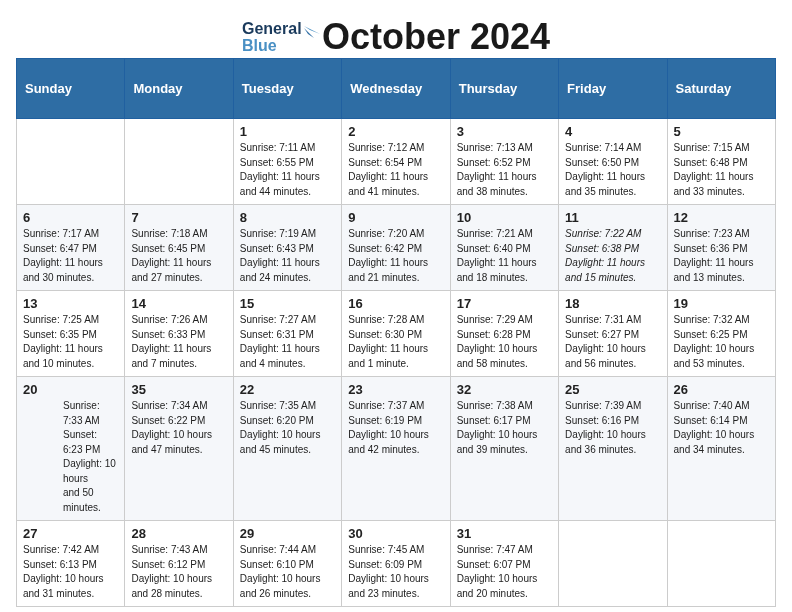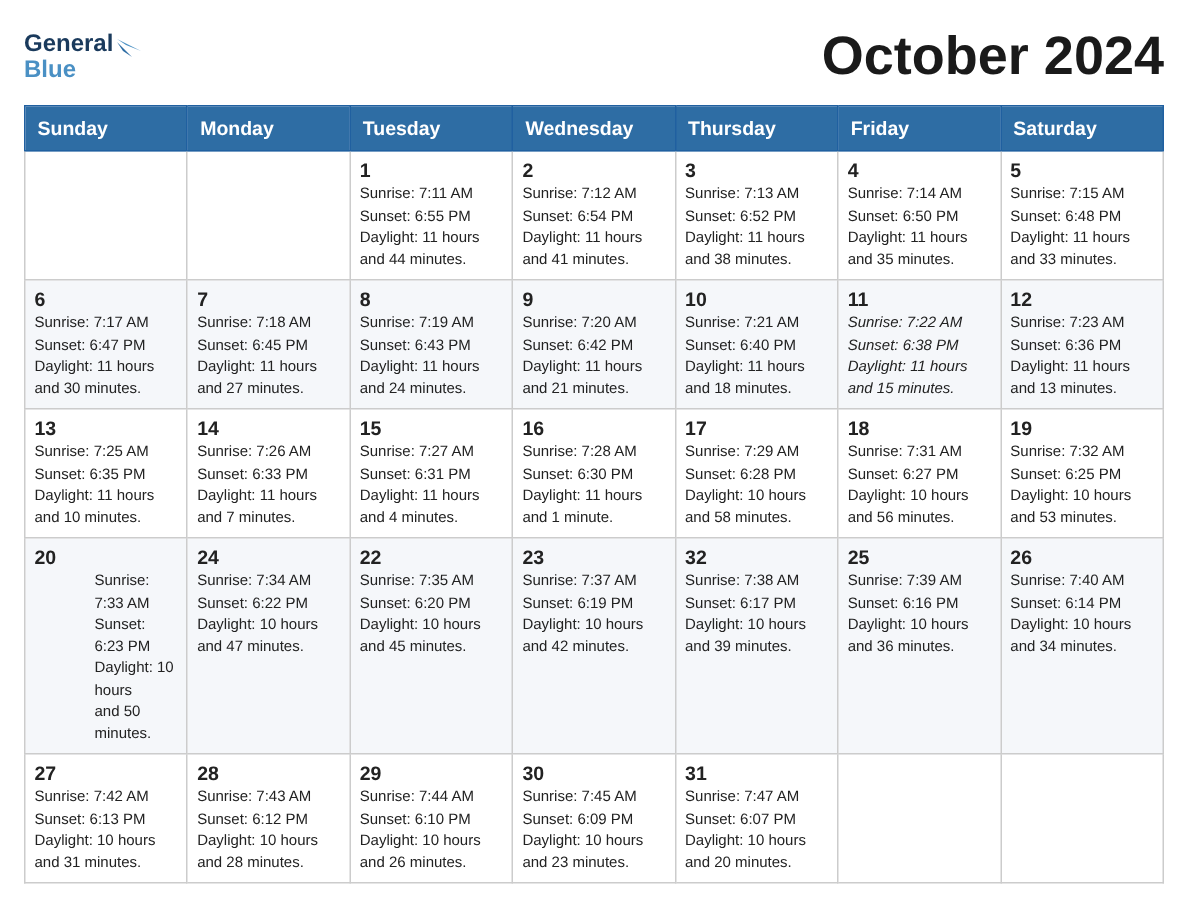--- a/index.html
+++ b/index.html
@@ -5,23 +5,22 @@
     * { box-sizing: border-box; margin: 0; padding: 0; }
     body {
       font-family: Arial, sans-serif;
       background: #fff;
       width: 792px;
       min-height: 612px;
       padding: 16px;
     }
     .header-section {
       display: flex;
-      justify-content: space-between;
+      justify-content: center;
       align-items: flex-start;
-      margin-bottom: 12px;
     }
     .logo {
       display: flex;
       align-items: center;
       gap: 4px;
     }
     .title-section {
       text-align: right;
     }
     .month-title {
@@ -36,21 +35,21 @@
     .calendar {
       width: 100%;
       border-collapse: collapse;
       border: 1px solid #ccc;
     }
     .calendar th {
       background-color: #2e6da4;
       color: #fff;
       font-size: 13px;
       font-weight: bold;
-      padding: 7px 8px;
+      padding: 22px 8px;
       text-align: left;
       border: 1px solid #2060a0;
     }
     .calendar td {
       vertical-align: top;
       border: 1px solid #ccc;
       padding: 5px 6px;
       width: 107px;
       min-height: 80px;
       font-size: 10.5px;
@@ -251,21 +250,21 @@
       </tr>
       <tr>
         <td>
           <span class="day-number">20</span>
           <div class="day-info" style="white-space: pre-line; margin-left: 40px;">Sunrise: 7:33 AM
 Sunset: 6:23 PM
 Daylight: 10 hours
 and 50 minutes.</div>
         </td>
         <td>
-          <span class="day-number">24</span>
+          <span class="day-number">35</span>
           <div class="day-info" style="white-space: pre-line;">Sunrise: 7:34 AM
 Sunset: 6:22 PM
 Daylight: 10 hours
 and 47 minutes.</div>
         </td>
         <td>
           <span class="day-number">22</span>
           <div class="day-info" style="white-space: pre-line;">Sunrise: 7:35 AM
 Sunset: 6:20 PM
 Daylight: 10 hours

